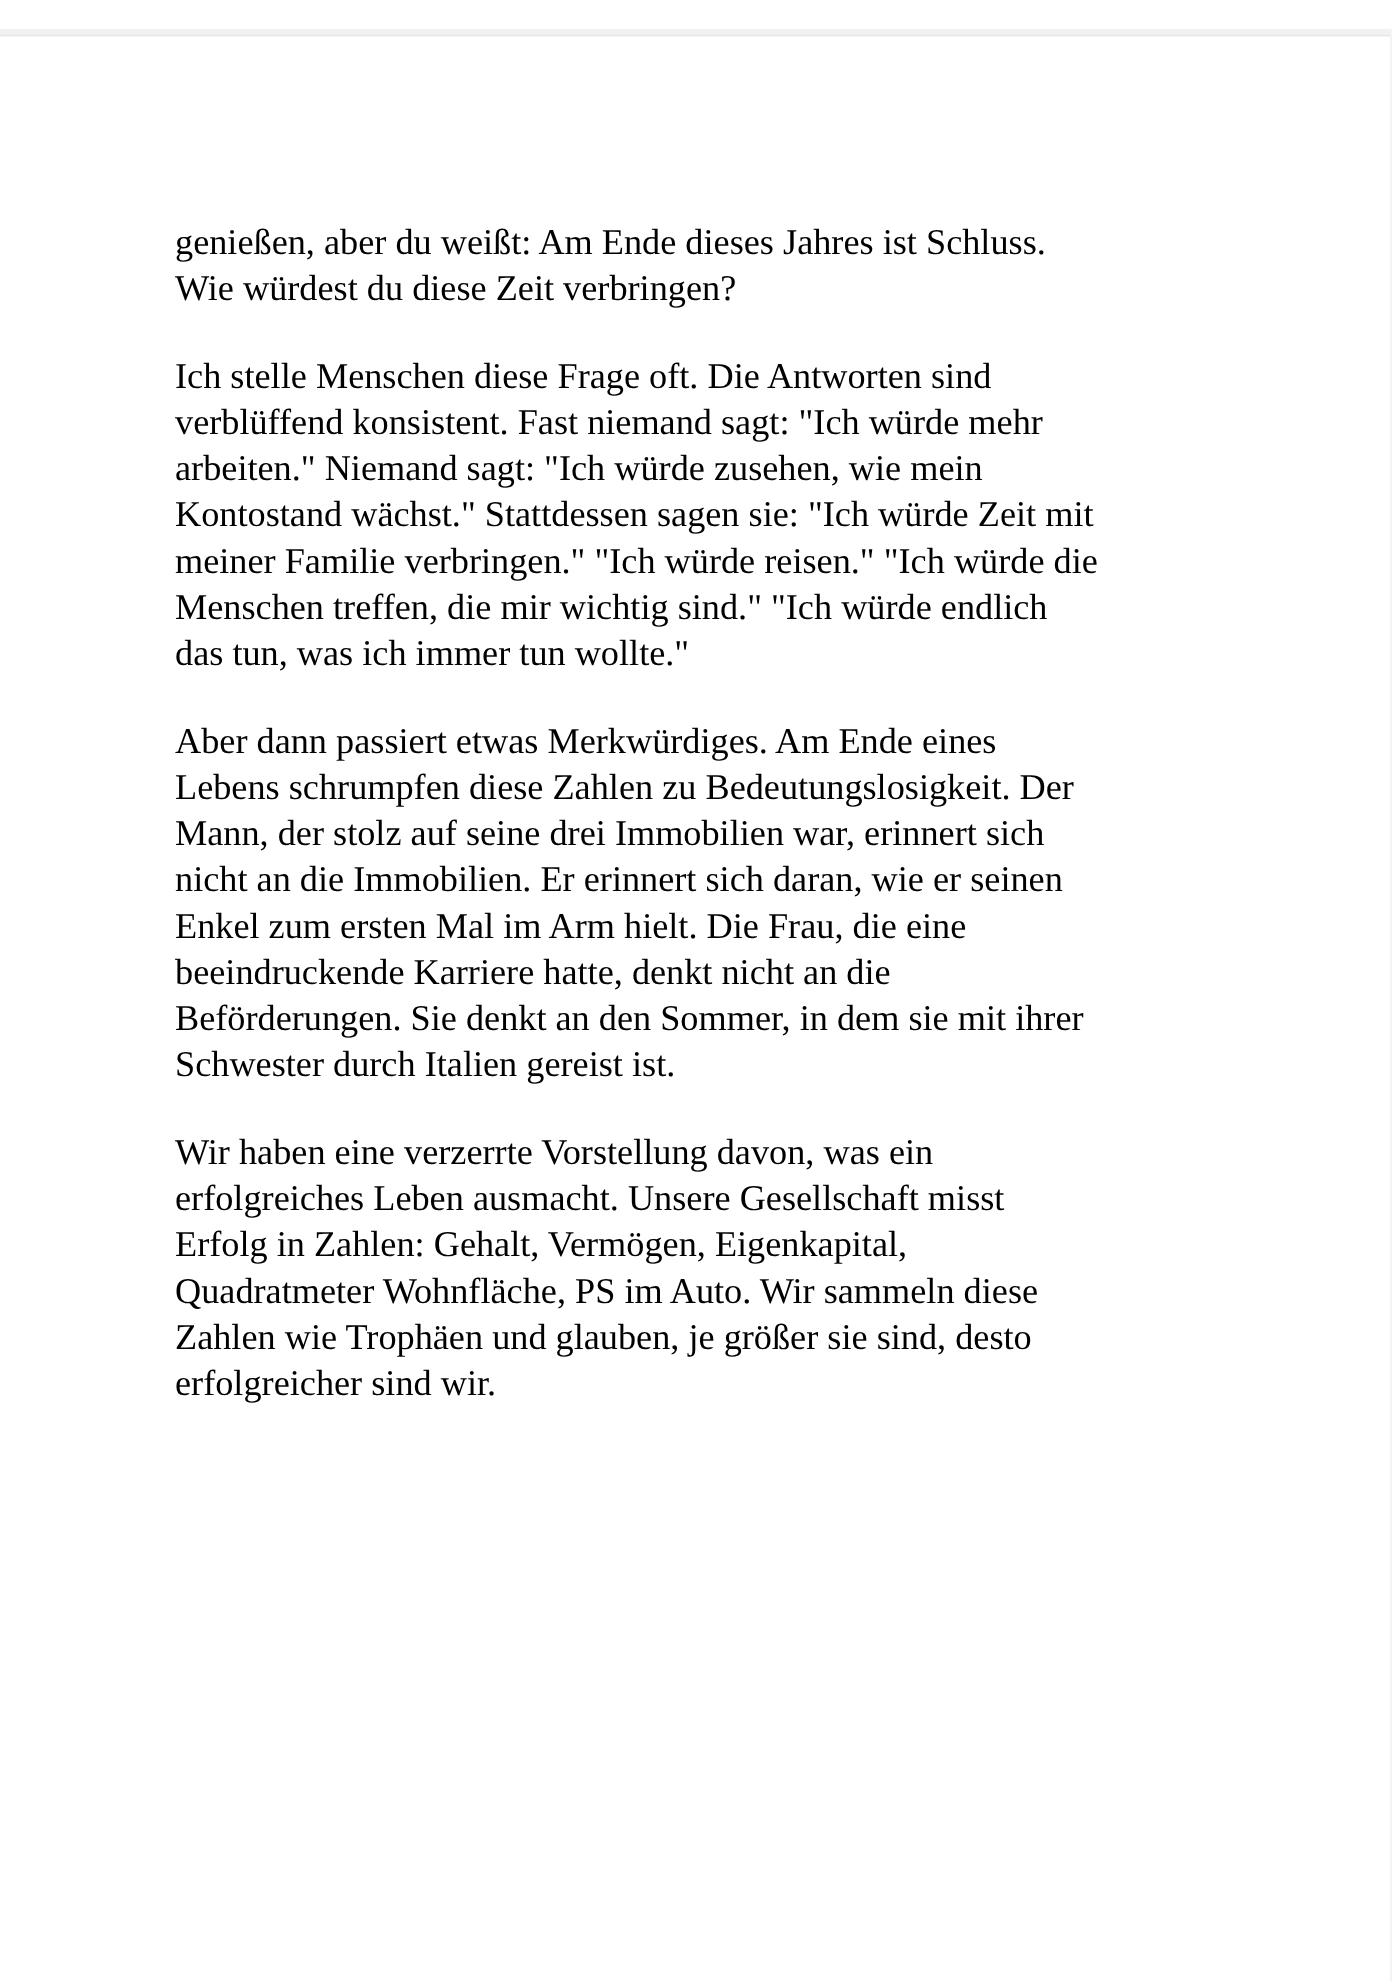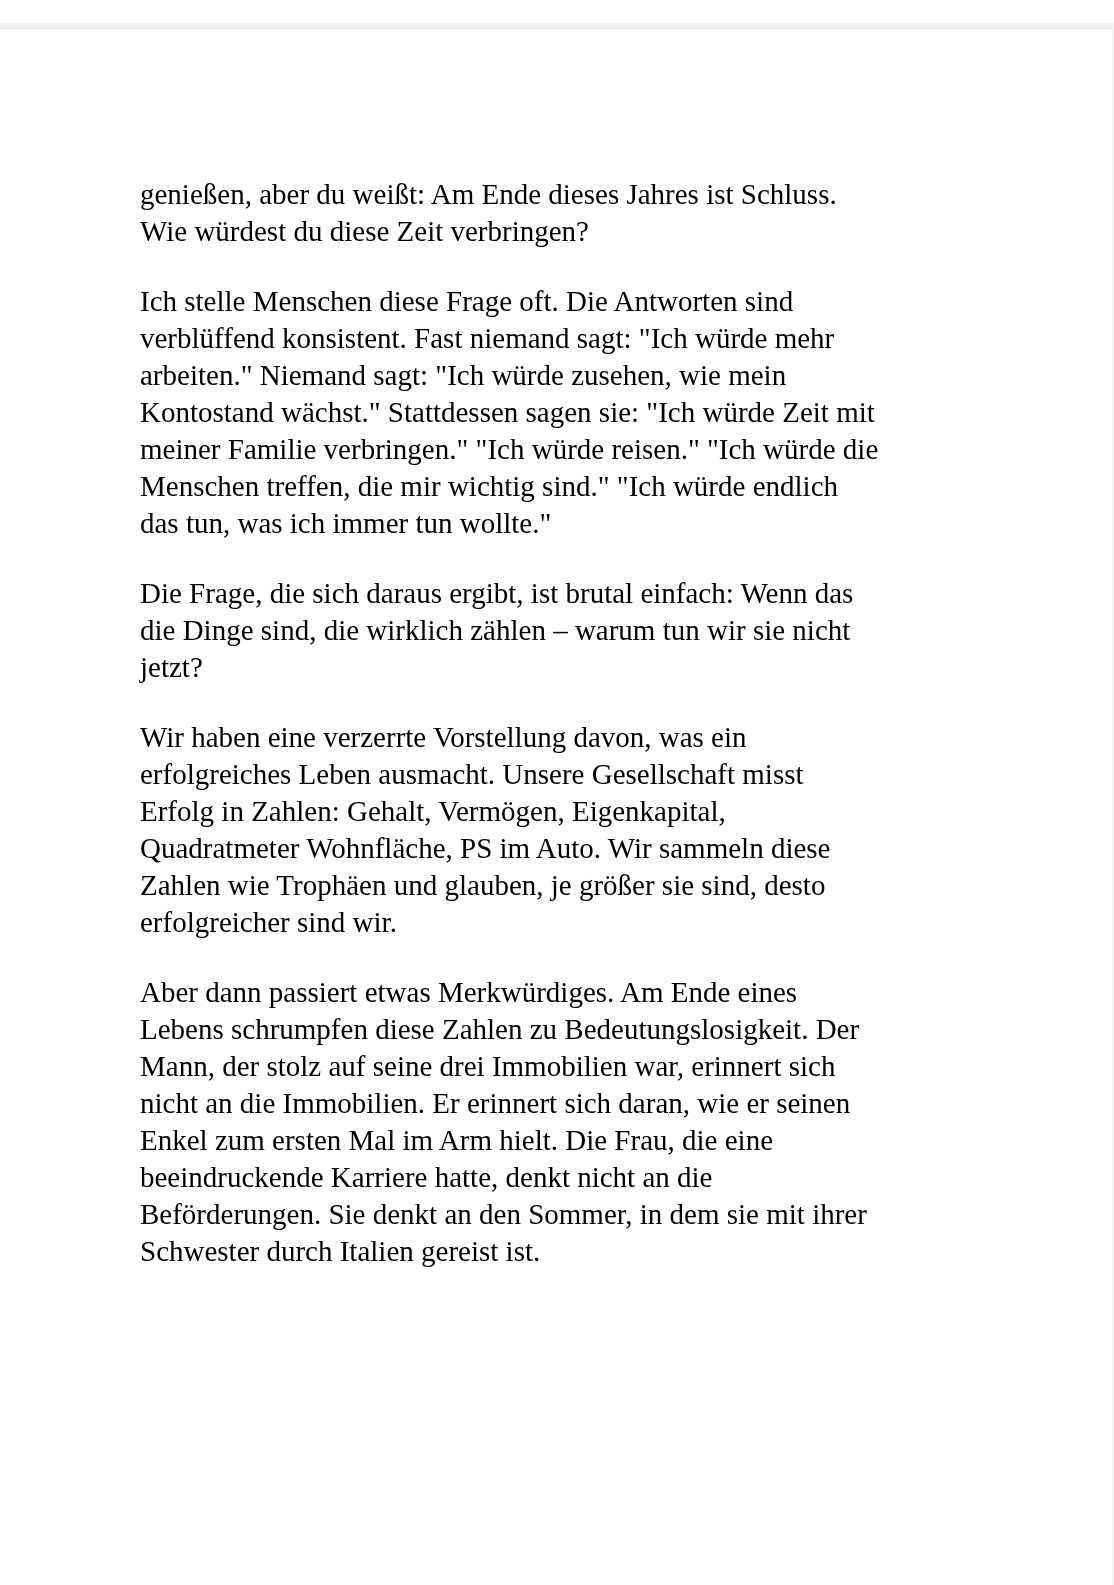--- a/index.html
+++ b/index.html
@@ -67,36 +67,33 @@
   <main class="text-block">
     <p>genießen, aber du weißt: Am Ende dieses Jahres ist Schluss.
 Wie würdest du diese Zeit verbringen?</p>
     <p>Ich stelle Menschen diese Frage oft. Die Antworten sind
 verblüffend konsistent. Fast niemand sagt: "Ich würde mehr
 arbeiten." Niemand sagt: "Ich würde zusehen, wie mein
 Kontostand wächst." Stattdessen sagen sie: "Ich würde Zeit mit
 meiner Familie verbringen." "Ich würde reisen." "Ich würde die
 Menschen treffen, die mir wichtig sind." "Ich würde endlich
 das tun, was ich immer tun wollte."</p>
-    <p>Die Frage, die sich daraus ergibt, ist brutal einfach: Wenn das
-die Dinge sind, die wirklich zählen – warum tun wir sie nicht
-jetzt?</p>
-    <p>Wir haben eine verzerrte Vorstellung davon, was ein
-erfolgreiches Leben ausmacht. Unsere Gesellschaft misst
-Erfolg in Zahlen: Gehalt, Vermögen, Eigenkapital,
-Quadratmeter Wohnfläche, PS im Auto. Wir sammeln diese
-Zahlen wie Trophäen und glauben, je größer sie sind, desto
-erfolgreicher sind wir.</p>
     <p>Aber dann passiert etwas Merkwürdiges. Am Ende eines
 Lebens schrumpfen diese Zahlen zu Bedeutungslosigkeit. Der
 Mann, der stolz auf seine drei Immobilien war, erinnert sich
 nicht an die Immobilien. Er erinnert sich daran, wie er seinen
 Enkel zum ersten Mal im Arm hielt. Die Frau, die eine
 beeindruckende Karriere hatte, denkt nicht an die
 Beförderungen. Sie denkt an den Sommer, in dem sie mit ihrer
 Schwester durch Italien gereist ist.</p>
+    <p>Wir haben eine verzerrte Vorstellung davon, was ein
+erfolgreiches Leben ausmacht. Unsere Gesellschaft misst
+Erfolg in Zahlen: Gehalt, Vermögen, Eigenkapital,
+Quadratmeter Wohnfläche, PS im Auto. Wir sammeln diese
+Zahlen wie Trophäen und glauben, je größer sie sind, desto
+erfolgreicher sind wir.</p>
   </main>
 
   <div class="right-edge"></div>
 
   <div class="edge-strip bottom"></div>
 
 </div>
 
 </body></html>

